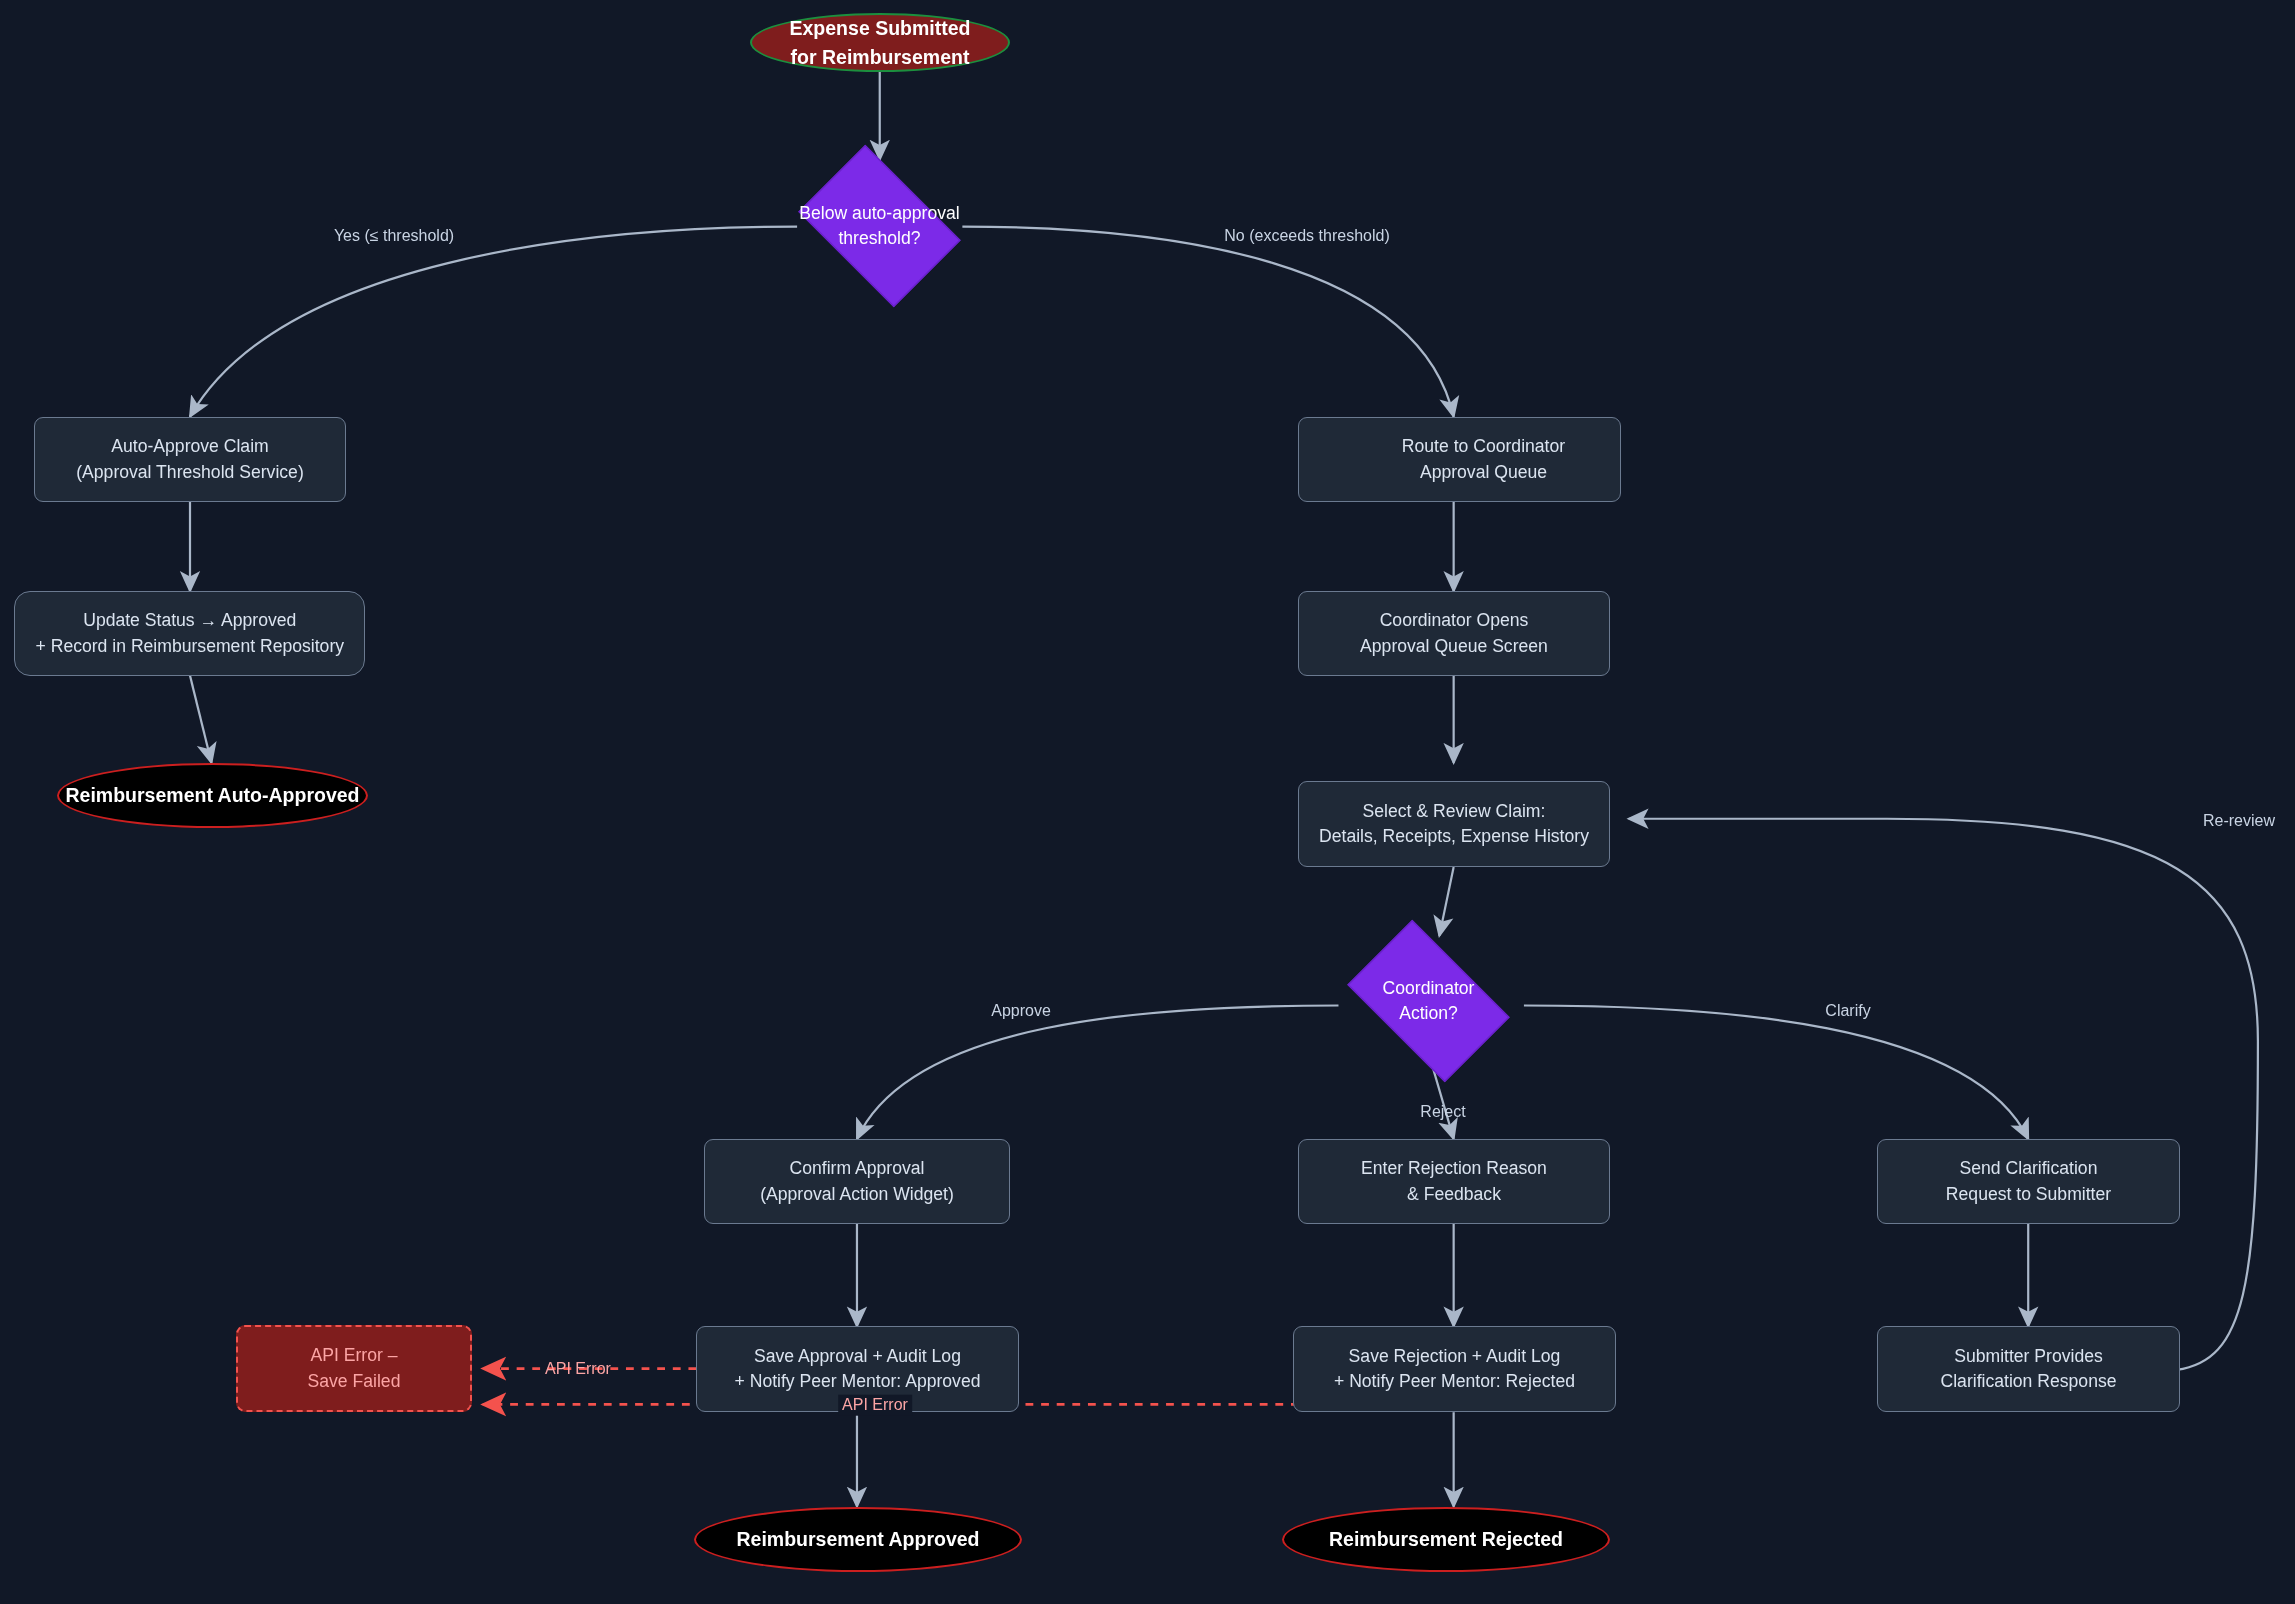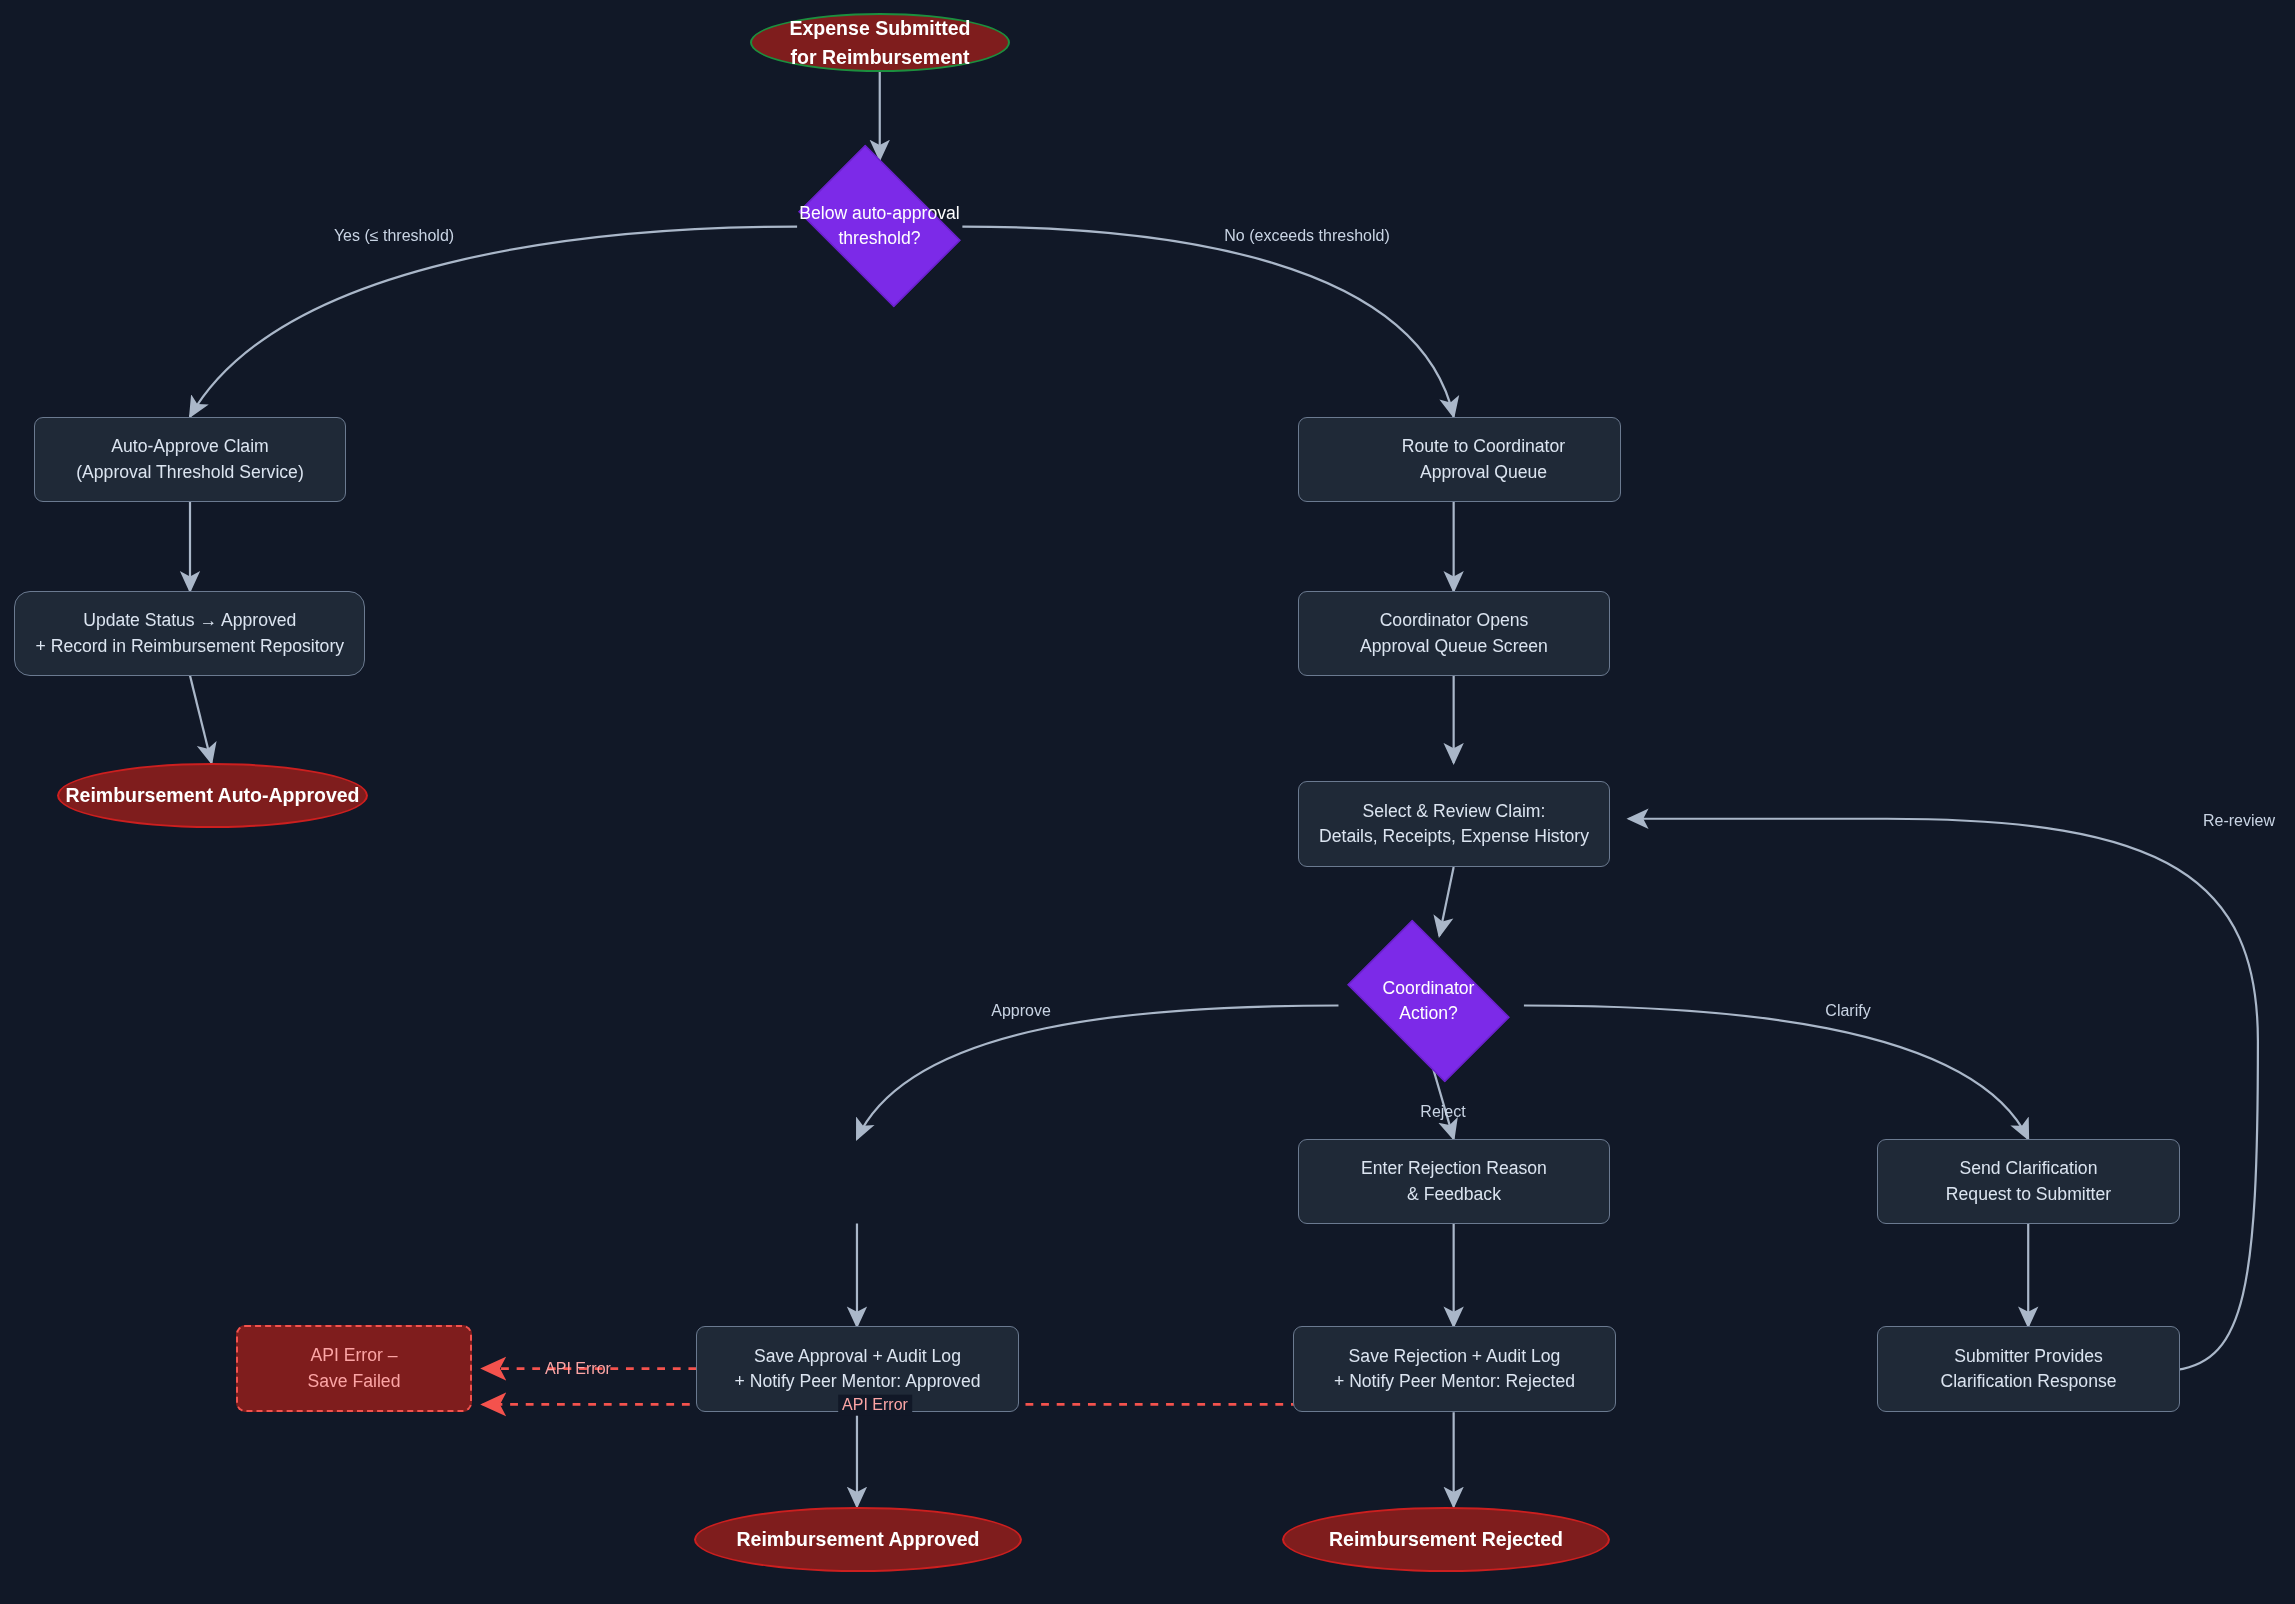--- a/index.html
+++ b/index.html
@@ -81,21 +81,21 @@
     border-radius: 50%;
     font-weight: bold;
     font-size: 19.5px;
     color: #ffffff;
   }
   .term-start {
     background: #7f1d1d;
     border: 2px solid #1c8f3e;
   }
   .term-end {
-    background: #7f1d1d;
+    background: #000000;
     border: 2px solid #cc1f1f;
   }
   
   .err {
     background: #7f1d1d;
     border: 2.6px dashed #f4524d;
     border-radius: 9px;
     color: #fca5a5;
     font-size: 17.6px;
   }
@@ -212,20 +212,24 @@
     <span class="lbl">Select &amp; Review Claim:
 Details, Receipts, Expense History</span>
   </div>
 
   <div class="decision-wrap" style="left:1331px; top:936px; width:195px; height:130px;">
     <div class="decision-shape"></div>
     <div class="decision-text">Coordinator
 Action?</div>
   </div>
 
+  <div class="node proc" style="left:704px; top:1139px; width:306px; height:85px;">
+    <span class="lbl">Confirm Approval
+(Approval Action Widget)</span>
+  </div>
 
   <div class="node proc" style="left:1298px; top:1139px; width:312px; height:85px;">
     <span class="lbl">Enter Rejection Reason
 &amp; Feedback</span>
   </div>
 
   <div class="node proc" style="left:1877px; top:1139px; width:303px; height:85px;">
     <span class="lbl">Send Clarification
 Request to Submitter</span>
   </div>

